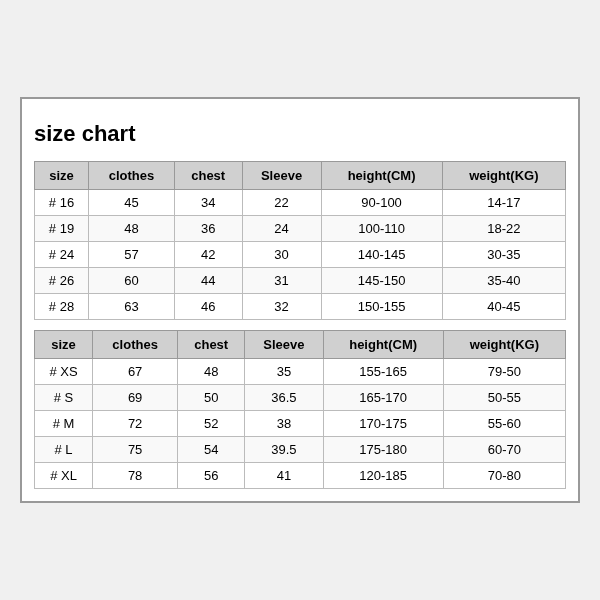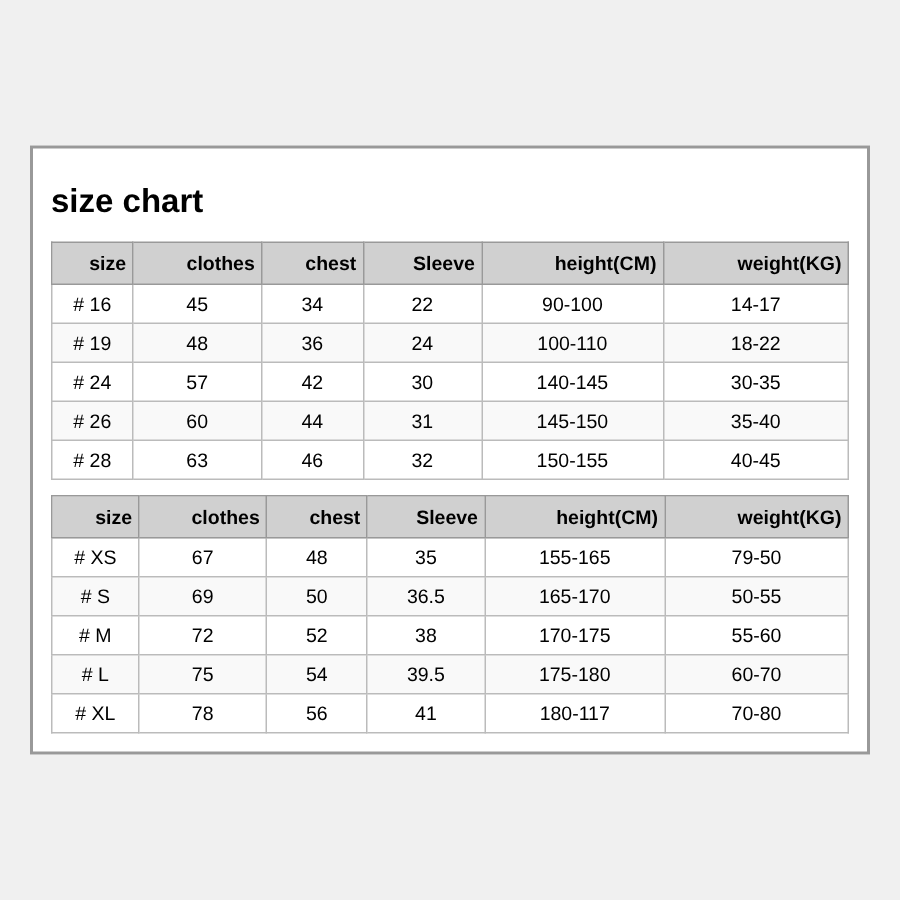--- a/index.html
+++ b/index.html
@@ -37,21 +37,21 @@
       font-size: 13px;
     }
 
     thead tr {
       background: #d0d0d0;
     }
 
     th {
       border: 1px solid #999;
       padding: 6px 4px;
-      text-align: right;
+      text-align: center;
       font-weight: bold;
     }
 
     td {
       border: 1px solid #bbb;
       padding: 5px 4px;
       text-align: center;
     }
 
     tr:nth-child(even) td {
@@ -171,18 +171,18 @@
           <td>54</td>
           <td>39.5</td>
           <td>175-180</td>
           <td>60-70</td>
         </tr>
         <tr>
           <td># XL</td>
           <td>78</td>
           <td>56</td>
           <td>41</td>
-          <td>180-117</td>
+          <td>120-185</td>
           <td>70-80</td>
         </tr>
       </tbody>
   </table>
 </div>
 
 </body></html>

